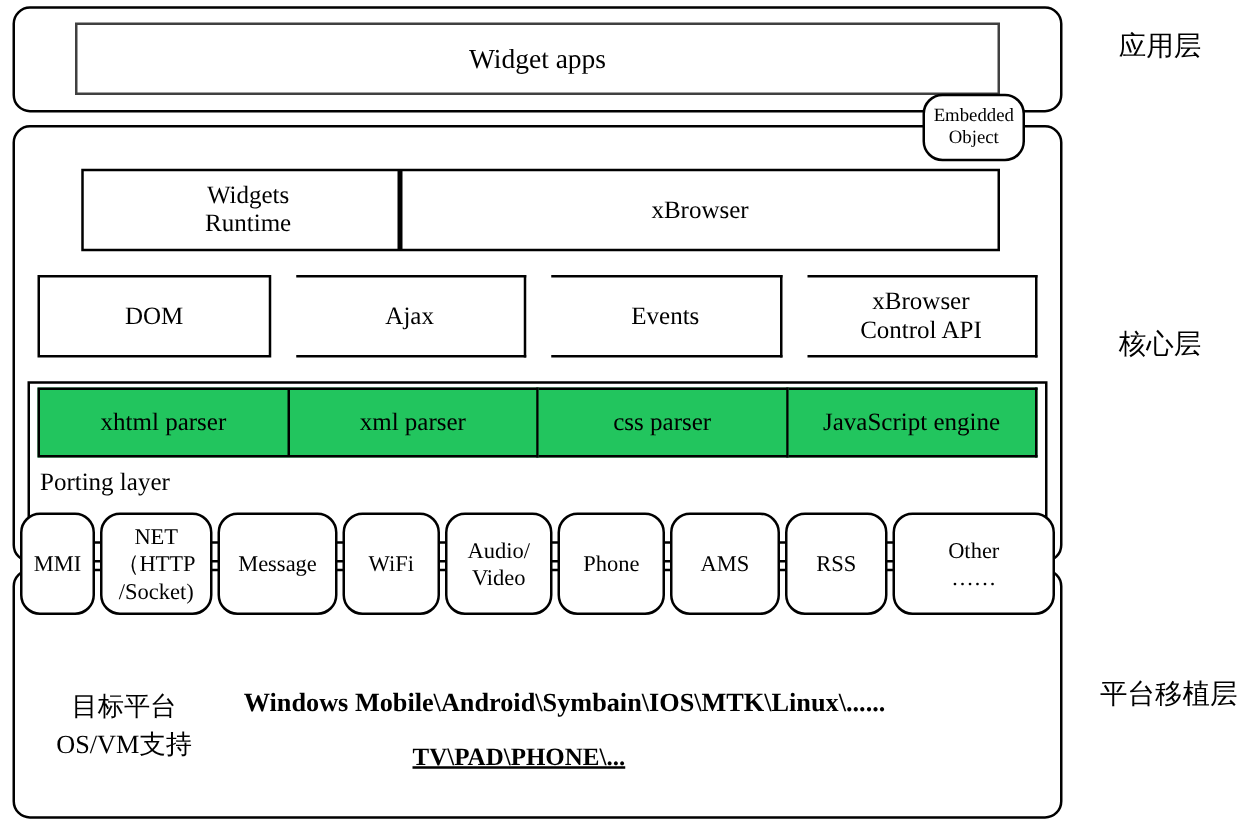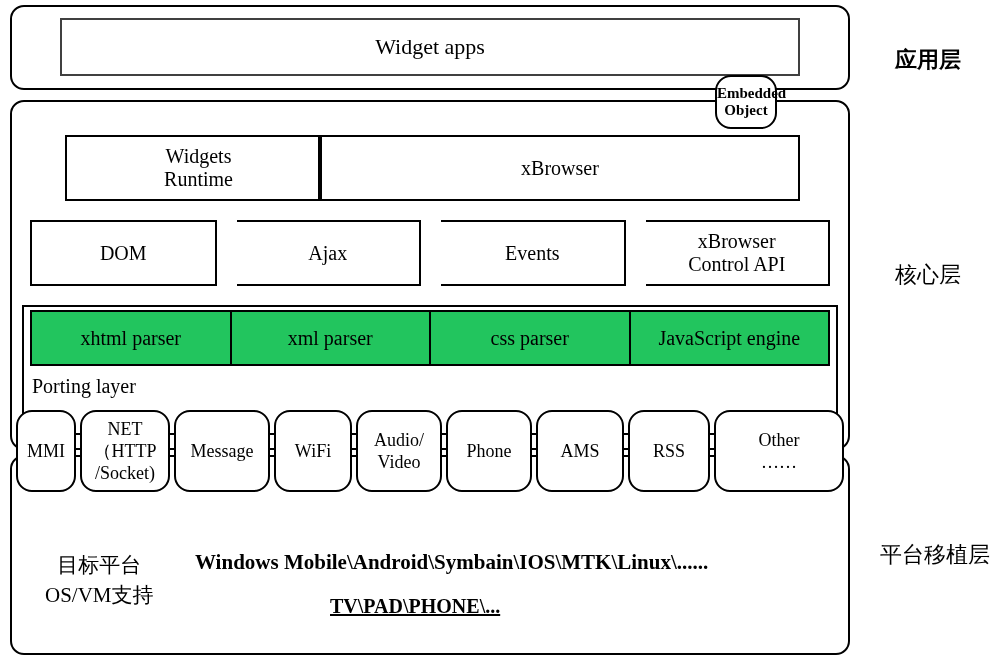--- a/index.html
+++ b/index.html
@@ -35,31 +35,30 @@
     left: 50px; top: 13px;
     width: 740px; height: 58px;
     border: 2px solid #404040;
     text-align: center;
     line-height: 54px;
     font-size: 22px;
   }
   
   .embedded-object {
     position: absolute;
-    left: 705px; top: 70px;
-    width: 62px; height: 54px;
+    left: 728px; top: 70px;
+    width: 82px; height: 54px;
     background: #fff;
     border: 2px solid #000;
     border-radius: 16px;
     text-align: center;
     font-size: 15px;
     padding-top: 8px;
     line-height: 17px;
     z-index: 5;
-    font-weight: bold;
   }
   
   .core-layer-outer {
     position: absolute;
     left: 0; top: 95px;
     width: 840px; height: 350px;
     border: 2px solid #000;
     border-radius: 14px;
   }
   .runtime-row {
@@ -240,15 +239,15 @@
   <div class="platform-layer-outer"></div>
   <div class="os-support">
     <div>目标平台</div>
     <div>OS/VM支持</div>
   </div>
   <div class="platforms-line1">Windows Mobile\Android\Symbain\IOS\MTK\Linux\......</div>
   <div class="platforms-line2">TV\PAD\PHONE\...</div>
 
 </div>
 
-<div class="layer-label" style="left:895px; top:45px;font-weight:bold;">应用层</div>
+<div class="layer-label" style="left:895px; top:22px;">应用层</div>
 <div class="layer-label" style="left:895px; top:260px;">核心层</div>
 <div class="layer-label" style="left:880px; top:540px;">平台移植层</div>
 
 </body></html>

